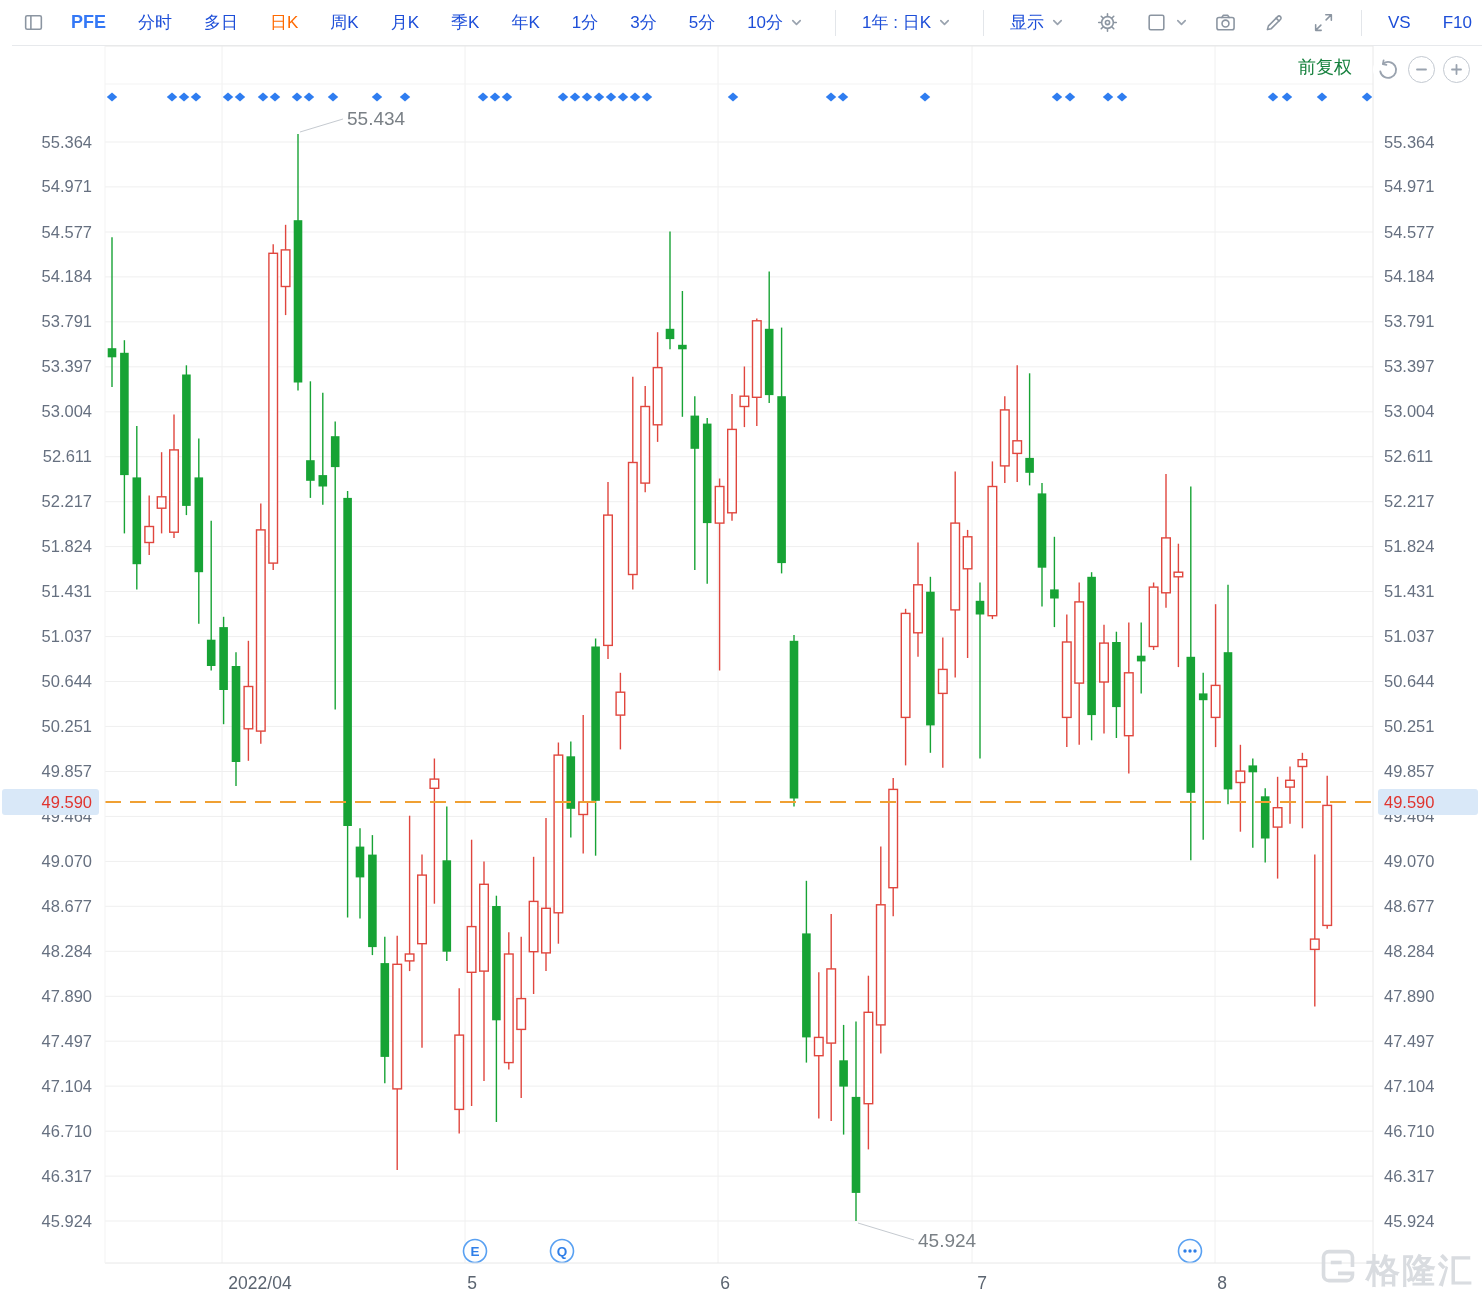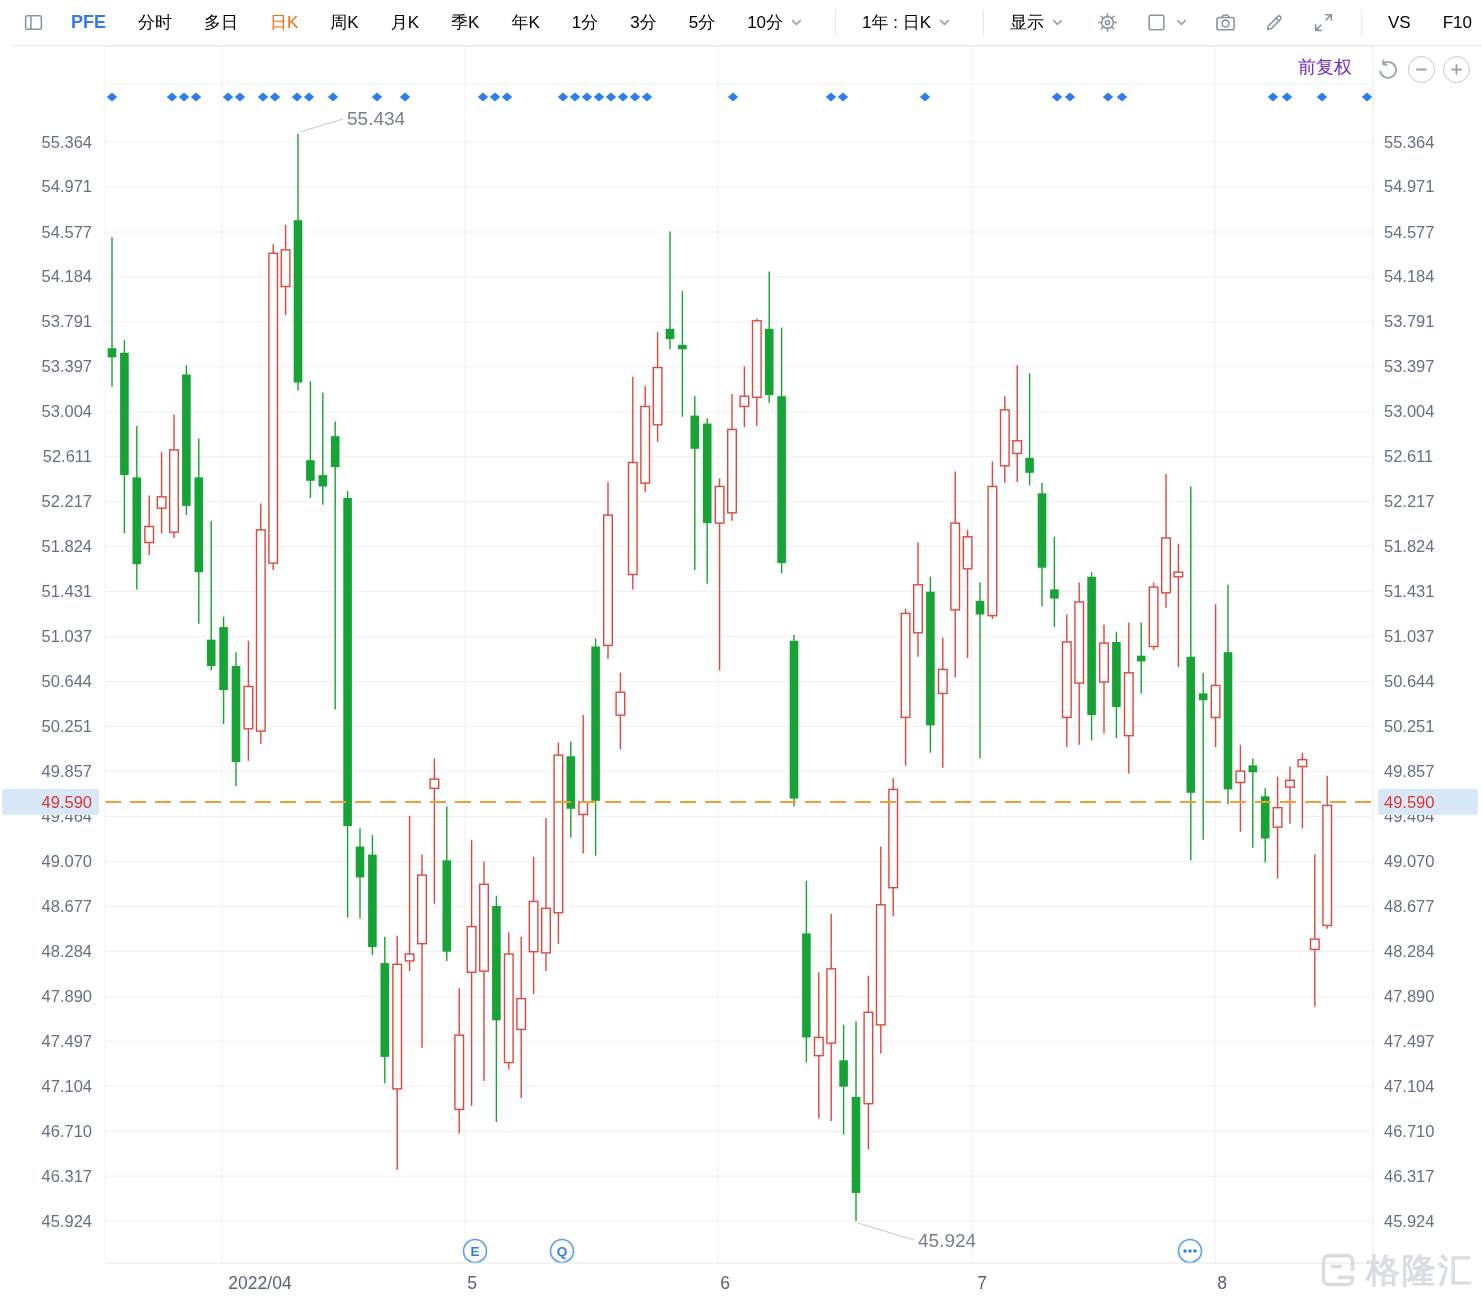--- a/index.html
+++ b/index.html
@@ -1,37 +1,37 @@
 <!DOCTYPE html>
 <html><head>
 <meta charset="utf-8">
 <style>
   html,body{margin:0;padding:0;background:#fff;}
   body{width:1482px;height:1298px;position:relative;overflow:hidden;
        font-family:"Liberation Sans","DejaVu Sans",sans-serif;-webkit-font-smoothing:antialiased;}
   
   .toolbar{position:absolute;left:12px;top:0;width:1482px;height:46px;background:#fff;
            border-bottom:1px solid #e7e9ec;display:flex;align-items:center;padding-left:10px;box-sizing:border-box;}
-  .tb-item{font-size:17px;color:#000000;margin-right:32px;white-space:nowrap;cursor:pointer;display:flex;align-items:center;}
+  .tb-item{font-size:17px;color:#1d4ed8;margin-right:32px;white-space:nowrap;cursor:pointer;display:flex;align-items:center;}
   .tb-item.symbol{color:#3478f6;font-weight:bold;font-size:18px;}
   .tb-item.active{color:#ff6a00;}
   .tb-icon{display:flex;align-items:center;margin-right:26px;cursor:pointer;}
   .tb-icon svg{stroke:#8b95a1;fill:none;stroke-width:1.5;stroke-linecap:round;stroke-linejoin:round;}
   .tb-sep{width:1px;height:26px;background:#e3e6ea;margin-right:26px;flex:none;}
   .chev{margin-left:7px;display:inline-flex;}
   .chev svg{stroke:#9aa3af;fill:none;stroke-width:1.8;stroke-linecap:round;stroke-linejoin:round;}
   
   .adjust-row{position:absolute;top:55px;right:130px;z-index:5;}
-  .adjust-link{font-size:18px;color:#6d28d9;cursor:pointer;}
+  .adjust-link{font-size:18px;color:#15803d;cursor:pointer;}
   .zoom-controls{position:absolute;top:56px;right:12px;display:flex;gap:8px;z-index:5;}
   .zc-btn{width:27px;height:27px;border-radius:50%;border:1.4px solid #c3c9d1;display:flex;align-items:center;
           justify-content:center;cursor:pointer;background:#fff;box-sizing:border-box;}
   .zc-btn.no-ring{border:none;}
   .zc-btn svg{stroke:#9aa3af;fill:none;stroke-width:1.8;stroke-linecap:round;stroke-linejoin:round;}
-  .watermark{position:absolute;right:8px;bottom:4px;display:flex;align-items:center;gap:8px;z-index:6;
+  .watermark{position:absolute;right:8px;bottom:4px;display:flex;align-items:flex-start;gap:8px;z-index:6;
              color:#d9dce0;font-size:34px;font-weight:bold;letter-spacing:2px;pointer-events:none;}
   .watermark svg{stroke:#d9dce0;fill:none;stroke-width:4;}
   #chart-svg{position:absolute;left:0;top:0;}
 </style>
 </head>
 <body>
 
 <div class="toolbar" id="toolbar">
     <span class="tb-icon">
       <svg width="23" height="23" viewBox="0 0 22 22">

